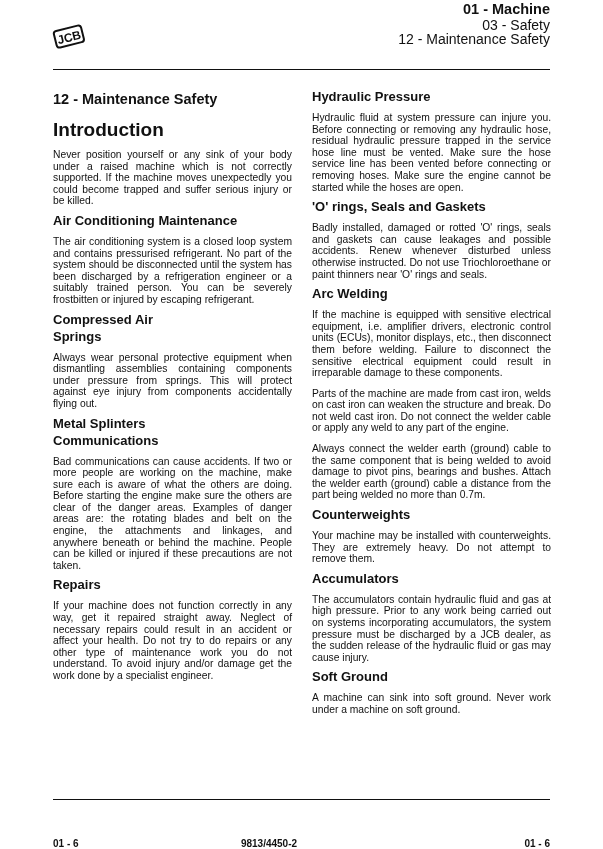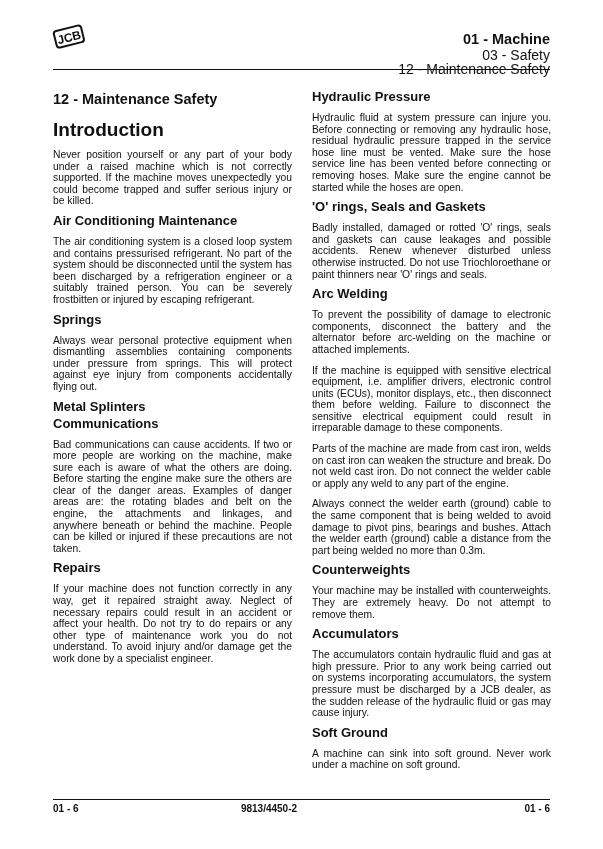--- a/index.html
+++ b/index.html
@@ -1,31 +1,31 @@
 <!DOCTYPE html>
 <html><head>
   <meta charset="utf-8">
   <style>
     html, body { margin: 0; padding: 0; background: #ffffff; }
     body { width: 603px; height: 849px; position: relative; overflow: hidden;
            font-family: "Liberation Sans", sans-serif; color: #111; }
     .logo { position: absolute; left: 52px; top: 24px; width: 34px; height: 26px; }
-    .hdr { position: absolute; right: 53px; top: 30px; text-align: right; }
+    .hdr { position: absolute; right: 53px; top: 0; text-align: right; }
     .hdr .t1 { font-size: 14.5px; font-weight: bold; line-height: 18px; }
     .hdr .t2 { font-size: 14px; line-height: 14px; }
     .rule { position: absolute; left: 53px; width: 497px; height: 0; border-top: 1.3px solid #111; }
     .col { position: absolute; top: 90px; width: 239px; }
     .col.left { left: 53px; }
     .col.right { left: 312px; }
     h1 { font-size: 14.5px; font-weight: bold; margin: 0 0 13px 0; line-height: 18px; }
     h2 { font-size: 19px; font-weight: bold; margin: 0 0 10px 0; line-height: 18px; }
     h3 { font-size: 13px; font-weight: bold; margin: 0 0 4px 0; line-height: 13px; }
     p { font-size: 10.3px; line-height: 11.6px; margin: 9px 0 7px 0; text-align: justify; }
     .sec { margin-bottom: 0; }
-    .ftr { position: absolute; top: 803px; font-size: 10px; font-weight: bold; }
+    .ftr { position: absolute; top: 838px; font-size: 10px; font-weight: bold; }
     .ftr.l { left: 53px; }
     .ftr.c { left: 0; width: 538px; text-align: center; }
     .ftr.r { right: 53px; }
   </style>
 </head>
 <body>
 
 <svg class="logo" viewBox="0 0 34 26">
   <g transform="rotate(-14 17 13)">
     <rect x="3" y="4" width="28" height="17" rx="3" fill="#fff" stroke="#111" stroke-width="2"></rect>
@@ -38,27 +38,28 @@
   <div class="t2">03 - Safety</div>
   <div class="t2">12 - Maintenance Safety</div>
 </div>
 <div class="rule" style="top:69px"></div>
 
 <div class="col left">
   <h1>12 - Maintenance Safety</h1>
   <h2>Introduction</h2>
   <div id="left-sections">
       <div class="sec">
-        <p>Never position yourself or any part of your body under a raised machine which is not correctly supported. If the machine moves unexpectedly you could become trapped and suffer serious injury or be killed.</p>
+        <p>Never position yourself or any sink of your body under a raised machine which is not correctly supported. If the machine moves unexpectedly you could become trapped and suffer serious injury or be killed.</p>
       </div>
       <div class="sec">
         <h3>Air Conditioning Maintenance</h3>
         <p>The air conditioning system is a closed loop system and contains pressurised refrigerant. No part of the system should be disconnected until the system has been discharged by a refrigeration engineer or a suitably trained person. You can be severely frostbitten or injured by escaping refrigerant.</p>
       </div>
       <div class="sec">
+        <h3>Compressed Air</h3>
       </div>
       <div class="sec">
         <h3>Springs</h3>
         <p>Always wear personal protective equipment when dismantling assemblies containing components under pressure from springs. This will protect against eye injury from components accidentally flying out.</p>
       </div>
       <div class="sec">
         <h3>Metal Splinters</h3>
       </div>
       <div class="sec">
         <h3>Communications</h3>
@@ -76,24 +77,23 @@
       <div class="sec">
         <h3>Hydraulic Pressure</h3>
         <p>Hydraulic fluid at system pressure can injure you. Before connecting or removing any hydraulic hose, residual hydraulic pressure trapped in the service hose line must be vented. Make sure the hose service line has been vented before connecting or removing hoses. Make sure the engine cannot be started while the hoses are open.</p>
       </div>
       <div class="sec">
         <h3>'O' rings, Seals and Gaskets</h3>
         <p>Badly installed, damaged or rotted 'O' rings, seals and gaskets can cause leakages and possible accidents. Renew whenever disturbed unless otherwise instructed. Do not use Triochloroethane or paint thinners near 'O' rings and seals.</p>
       </div>
       <div class="sec">
         <h3>Arc Welding</h3>
-        <p>To prevent the possibility of damage to electronic components, disconnect the battery and the alternator before arc-welding on the machine or attached implements.</p>
         <p>If the machine is equipped with sensitive electrical equipment, i.e. amplifier drivers, electronic control units (ECUs), monitor displays, etc., then disconnect them before welding. Failure to disconnect the sensitive electrical equipment could result in irreparable damage to these components.</p>
         <p>Parts of the machine are made from cast iron, welds on cast iron can weaken the structure and break. Do not weld cast iron. Do not connect the welder cable or apply any weld to any part of the engine.</p>
-        <p>Always connect the welder earth (ground) cable to the same component that is being welded to avoid damage to pivot pins, bearings and bushes. Attach the welder earth (ground) cable a distance from the part being welded no more than 0.3m.</p>
+        <p>Always connect the welder earth (ground) cable to the same component that is being welded to avoid damage to pivot pins, bearings and bushes. Attach the welder earth (ground) cable a distance from the part being welded no more than 0.7m.</p>
       </div>
       <div class="sec">
         <h3>Counterweights</h3>
         <p>Your machine may be installed with counterweights. They are extremely heavy. Do not attempt to remove them.</p>
       </div>
       <div class="sec">
         <h3>Accumulators</h3>
         <p>The accumulators contain hydraulic fluid and gas at high pressure. Prior to any work being carried out on systems incorporating accumulators, the system pressure must be discharged by a JCB dealer, as the sudden release of the hydraulic fluid or gas may cause injury.</p>
       </div>
       <div class="sec">

